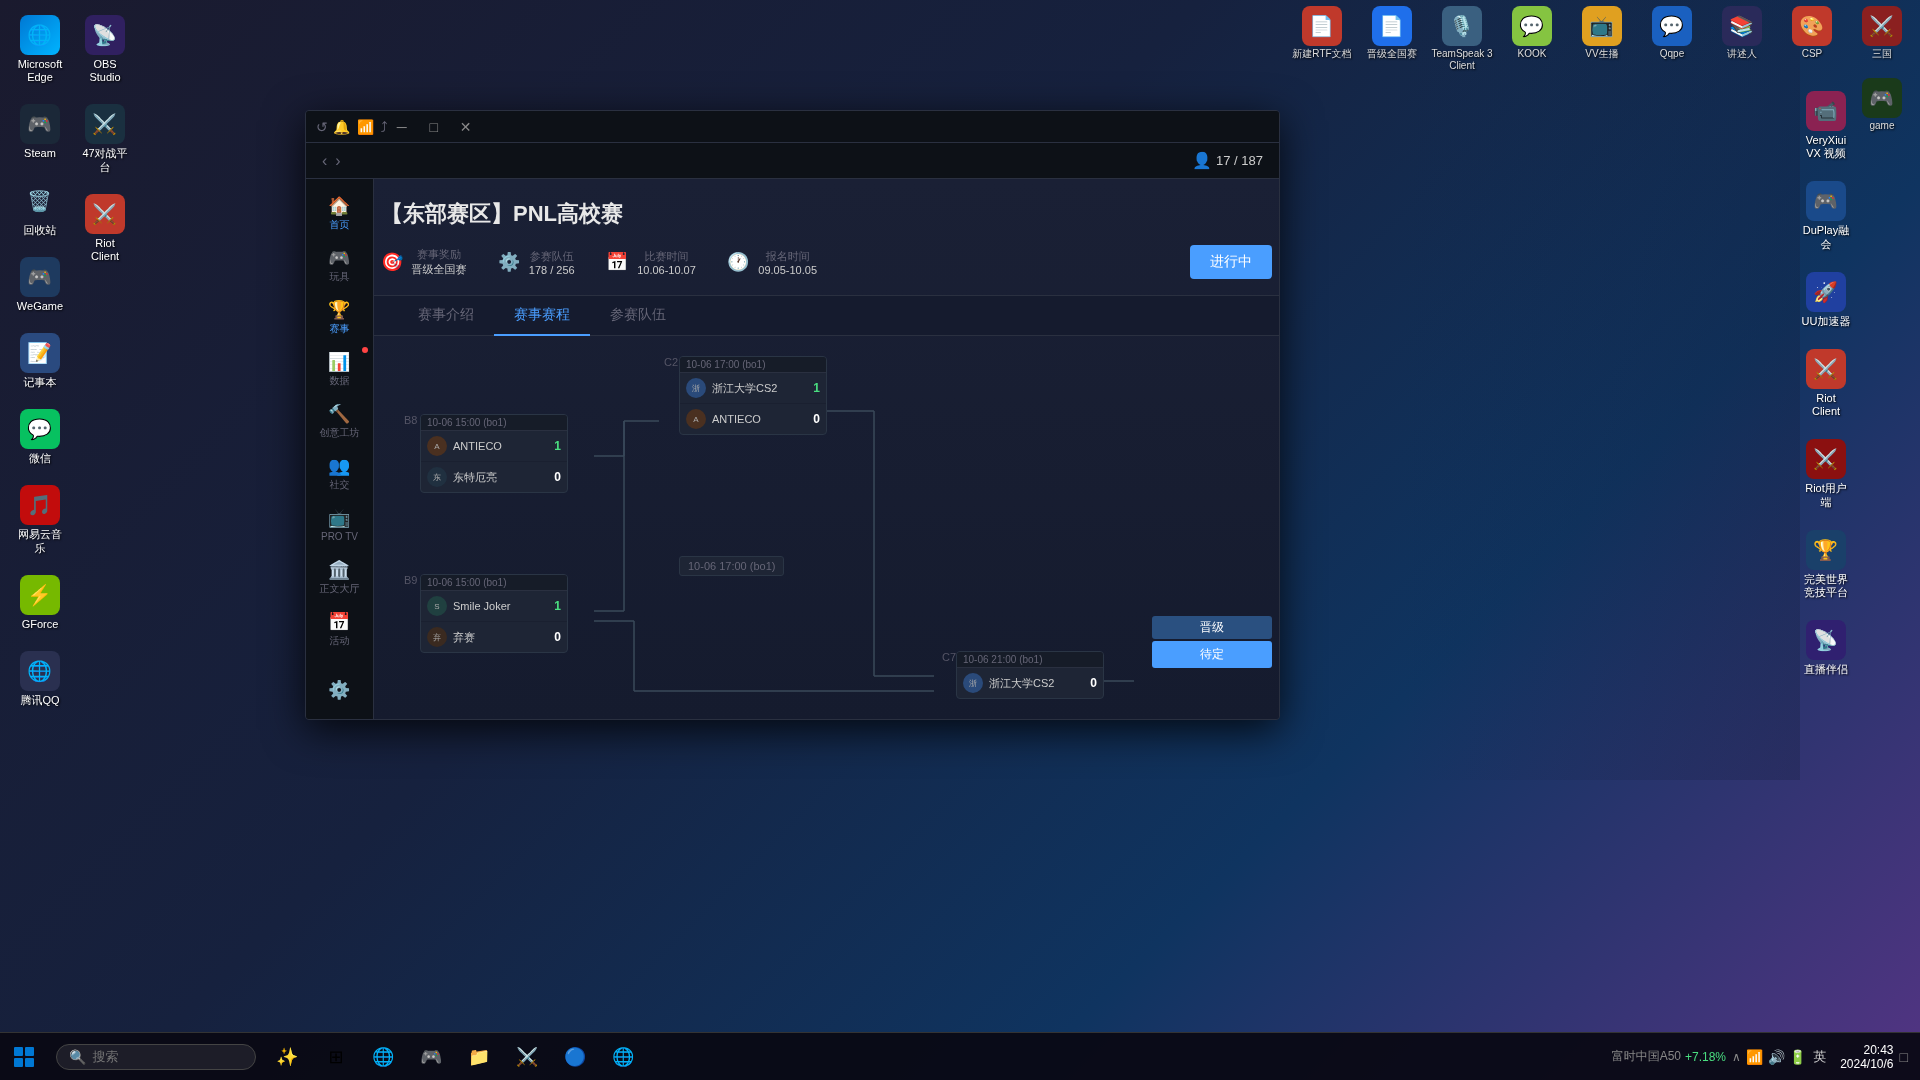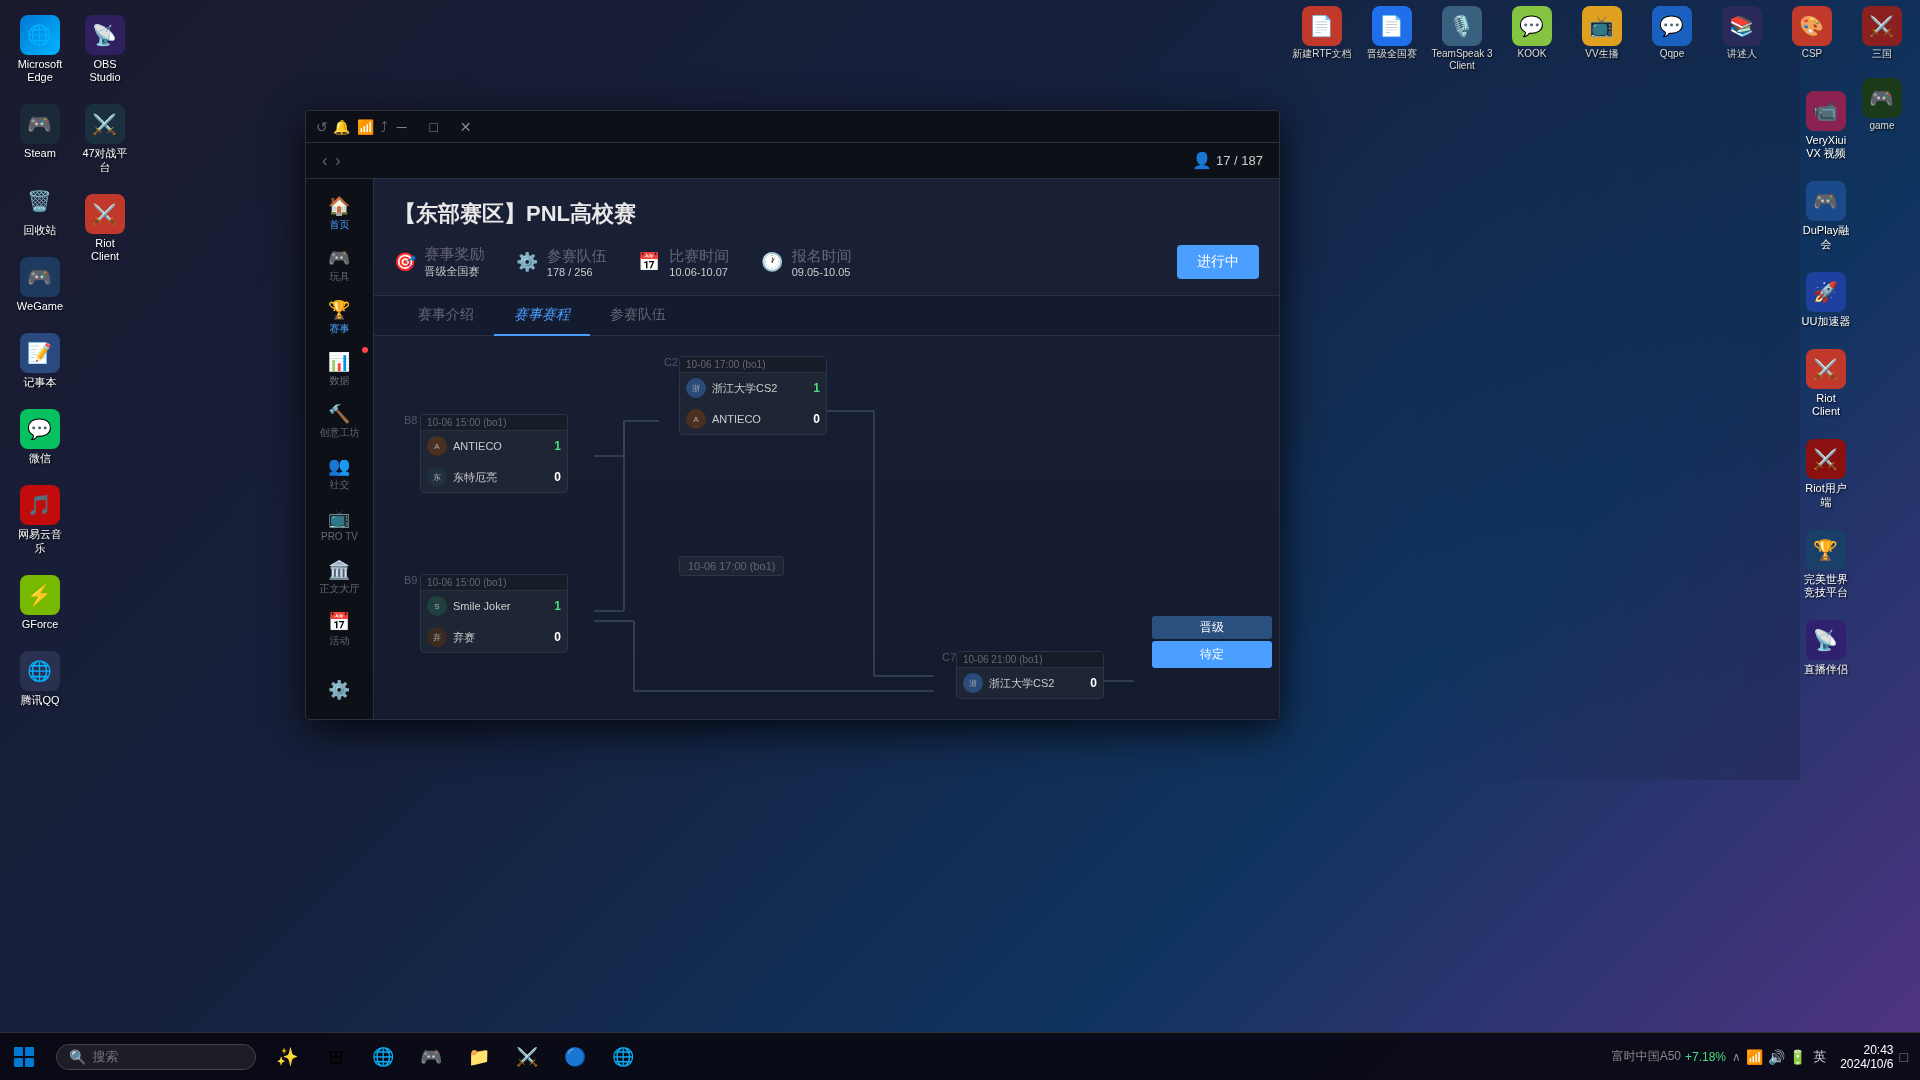--- a/index.html
+++ b/index.html
@@ -313,21 +313,21 @@
     .main-content {
       flex: 1;
       display: flex;
       flex-direction: column;
       overflow: hidden;
       background: linear-gradient(180deg, #1a2035 0%, #151b2e 100%);
     }
 
     
     .tournament-header {
-      padding: 20px 20px 16px;
+      padding: 20px 7px 16px;
       border-bottom: 1px solid #2a3040;
     }
 
     .tournament-title {
       font-size: 22px;
       font-weight: bold;
       color: #e8e8e8;
       margin-bottom: 16px;
     }
 
@@ -347,22 +347,23 @@
       font-size: 18px;
       color: #4a9eff;
     }
 
     .info-content {
       display: flex;
       flex-direction: column;
     }
 
     .info-label {
-      font-size: 15px;
+      font-size: 11px;
       color: #667;
+      text-align: center;
     }
 
     .info-value {
       font-size: 11px;
       color: #ccc;
     }
 
     .btn-inprogress {
       background: #4a9eff;
       color: #fff;
@@ -383,21 +384,21 @@
     }
 
     .tab {
       padding: 10px 20px;
       font-size: 14px;
       color: #667;
       cursor: pointer;
       border-bottom: 2px solid transparent;
       margin-bottom: -1px;
     }
-    .tab.active { color: #4a9eff; border-bottom-color: #4a9eff; font-style: italic; }
+    .tab.active { color: #4a9eff; border-bottom-color: #4a9eff; }
 
     
     .group-tabs {
       display: flex;
       padding: 0 24px;
       background: #151b2e;
       border-bottom: 1px solid #2a3040;
       gap: 0;
     }
 

